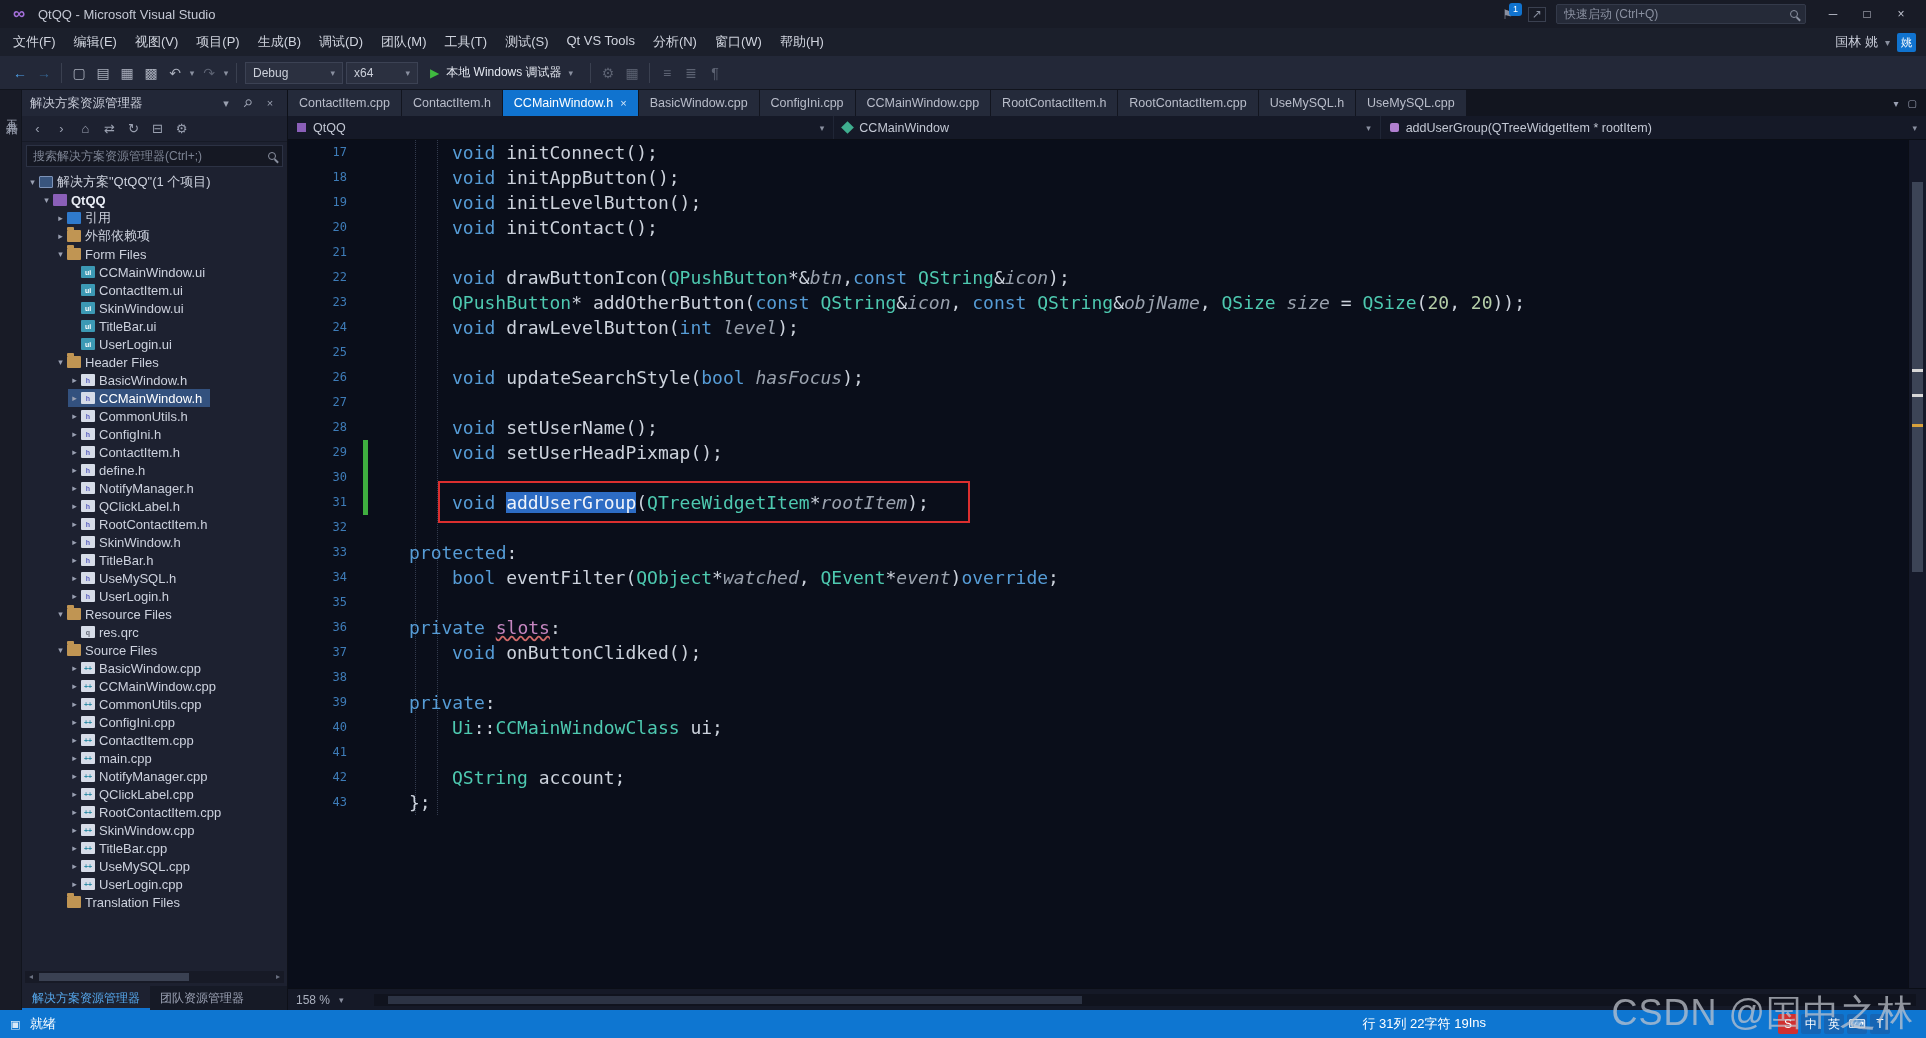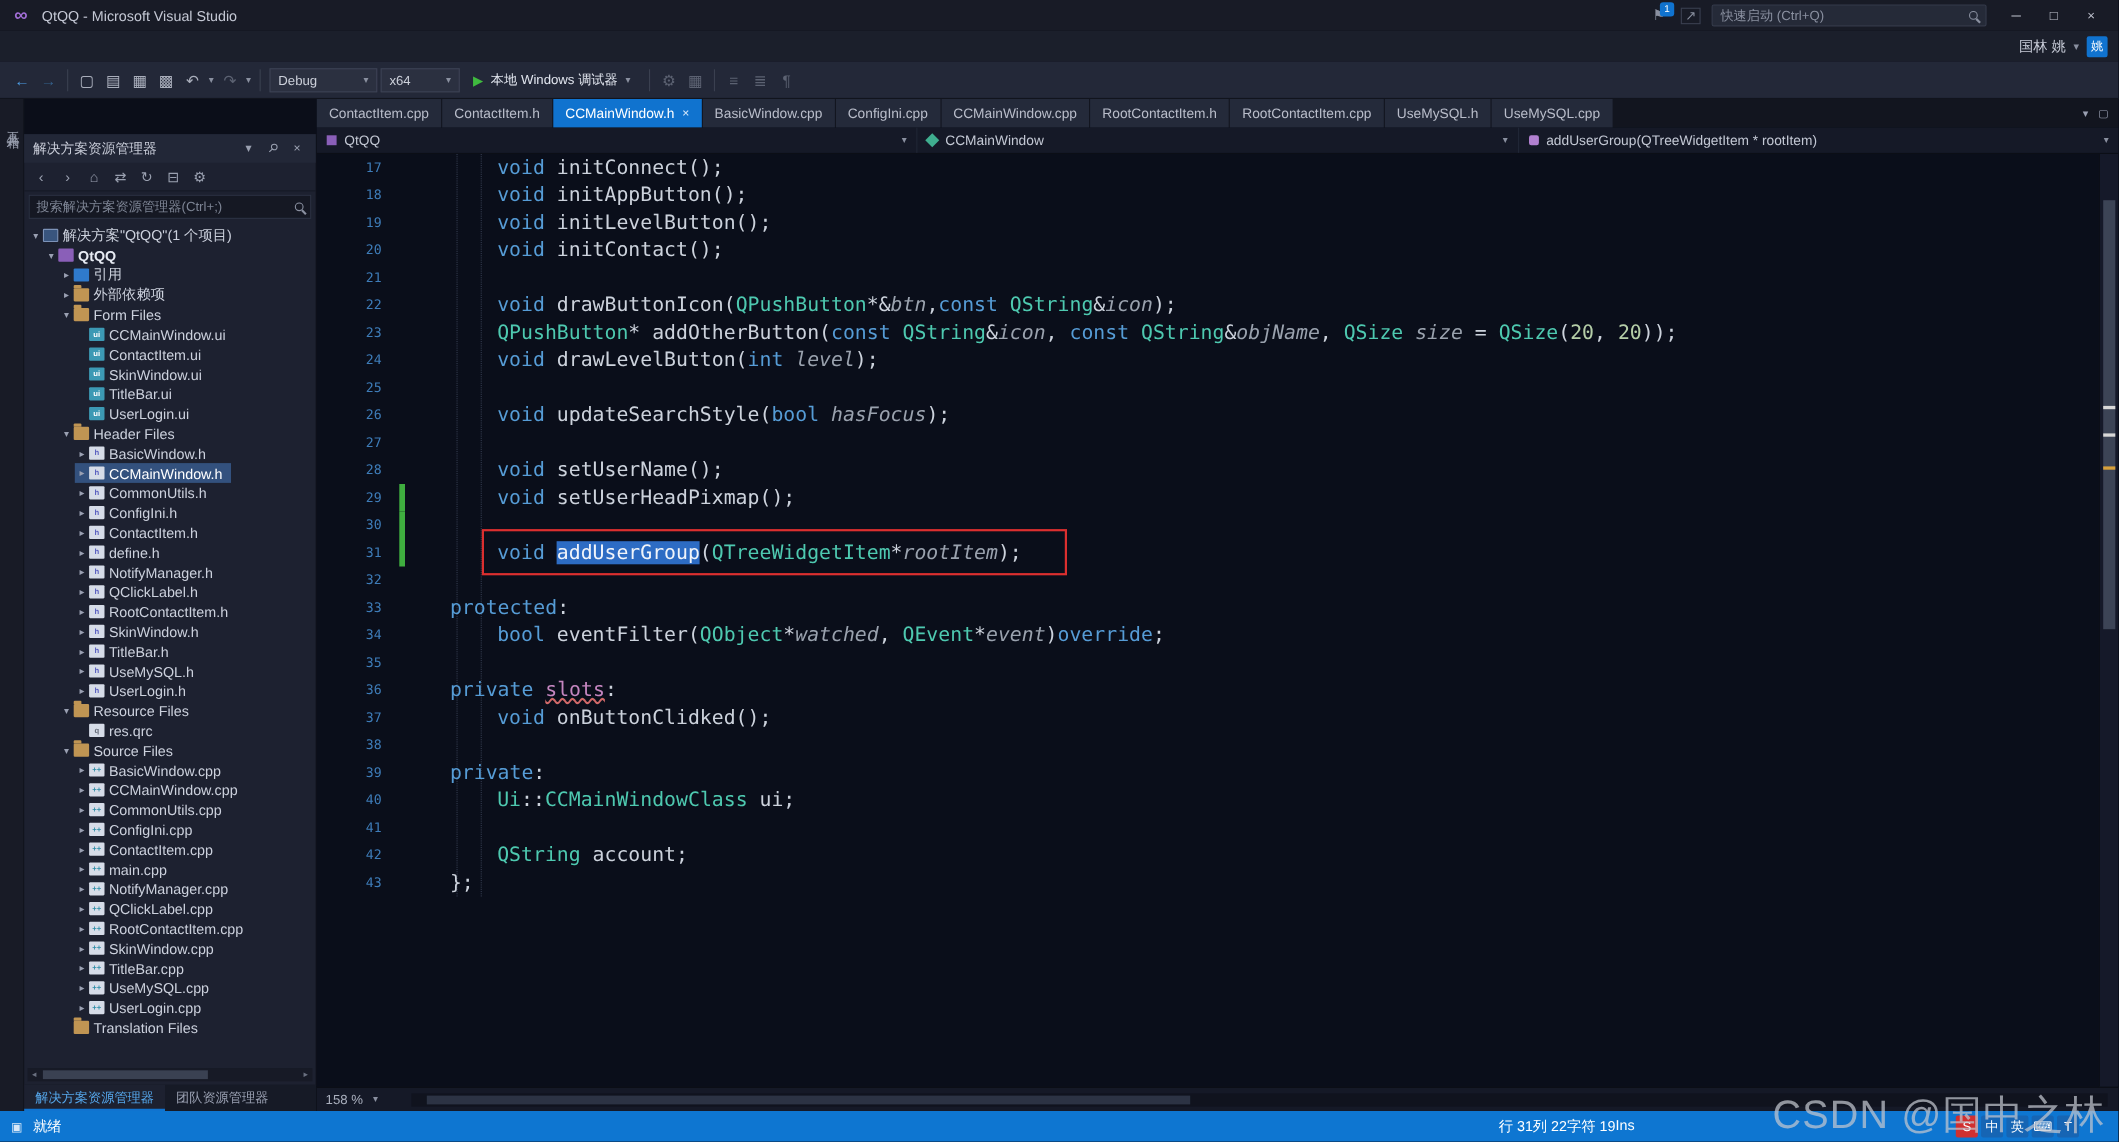--- a/index.html
+++ b/index.html
@@ -47,21 +47,21 @@
   .run-btn { display:flex; align-items:center; gap:7px; padding:0 9px; height:26px; font-size:12px; color:#e2e6ef; flex:none; }
   .run-play { color:#3fba3f; font-size:12px; }
   .run-arr { color:#8a90a0; font-size:9px; }
 
   
   .main { flex:1; display:flex; min-height:0; }
   .side-strip { width:22px; background:#181b26; border-right:1px solid #11141d; padding-top:10px; flex:none; }
   .vtab { writing-mode:vertical-rl; font-size:12px; color:#9aa0b0; padding:10px 3px; letter-spacing:2px; }
 
   
-  .sidebar { width:266px; background:#1d2130; display:flex; flex-direction:column; border-right:1px solid #0d1018; flex:none;margin-top:32px; }
+  .sidebar { width:266px; background:#1d2130; display:flex; flex-direction:column; border-right:1px solid #0d1018; flex:none; }
   .panel-header { height:26px; display:flex; align-items:center; padding:0 8px; font-size:12.5px; color:#c8ccd8; background:#222737; flex:none; }
   .panel-header-icons { margin-left:auto; display:flex; gap:4px; }
   .ph-icon { width:18px; height:18px; line-height:18px; text-align:center; color:#9aa0b0; font-size:11px; }
   .ph-icon.pin { transform:rotate(45deg); }
   .panel-toolbar { height:26px; display:flex; align-items:center; gap:1px; padding:0 4px; border-bottom:1px solid #161a26; flex:none; }
   .pt-icon { width:23px; height:20px; text-align:center; line-height:20px; color:#9aa0b0; font-size:13px; }
   .search-row { height:28px; padding:3px 4px; flex:none; }
   .search-box { height:22px; background:#151823; border:1px solid #2c3244; display:flex; align-items:center;
                 padding:0 6px; font-size:12px; color:#7d8494; gap:6px; }
   .search-box .stext { flex:1; white-space:nowrap; overflow:hidden; }
@@ -170,20 +170,35 @@
       </div>
       <div style="display:flex" id="win-controls">
           <div class="win-btn">─</div>
           <div class="win-btn">□</div>
           <div class="win-btn">×</div>
         </div>
     </div>
   </div>
 
   <div class="menubar">
+    <div style="display:flex" id="menu-items">
+        <div class="menu-item">文件(F)</div>
+        <div class="menu-item">编辑(E)</div>
+        <div class="menu-item">视图(V)</div>
+        <div class="menu-item">项目(P)</div>
+        <div class="menu-item">生成(B)</div>
+        <div class="menu-item">调试(D)</div>
+        <div class="menu-item">团队(M)</div>
+        <div class="menu-item">工具(T)</div>
+        <div class="menu-item">测试(S)</div>
+        <div class="menu-item">Qt VS Tools</div>
+        <div class="menu-item">分析(N)</div>
+        <div class="menu-item">窗口(W)</div>
+        <div class="menu-item">帮助(H)</div>
+      </div>
     <div class="menubar-right">
       <span class="user-name">国林 姚</span>
       <span class="user-arrow">▾</span>
       <span class="avatar">姚</span>
     </div>
   </div>
 
   <div class="toolbar">
     <div style="display:flex;align-items:center" id="tb-left">
         <div class="tb-icon blue">←</div>

